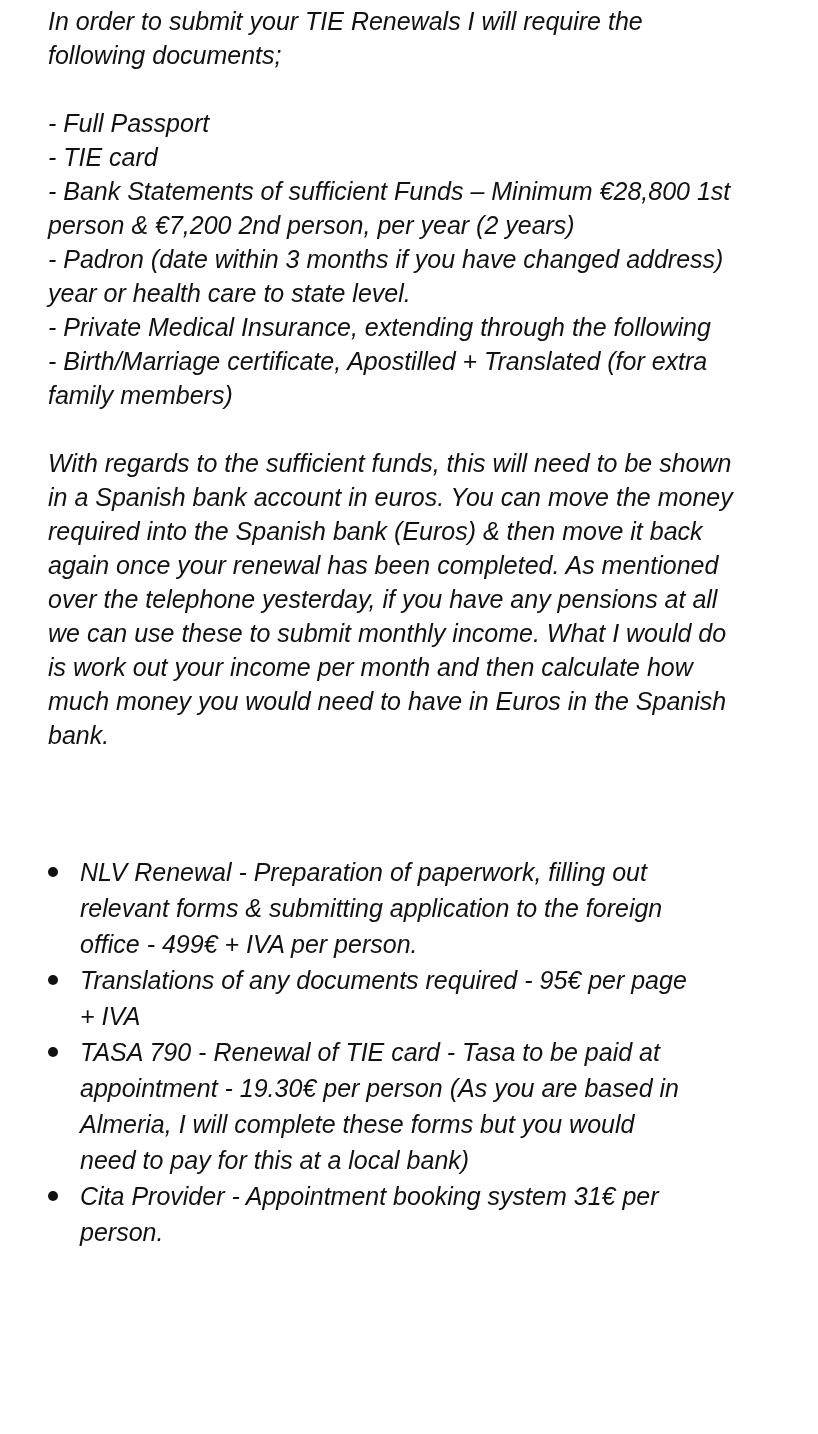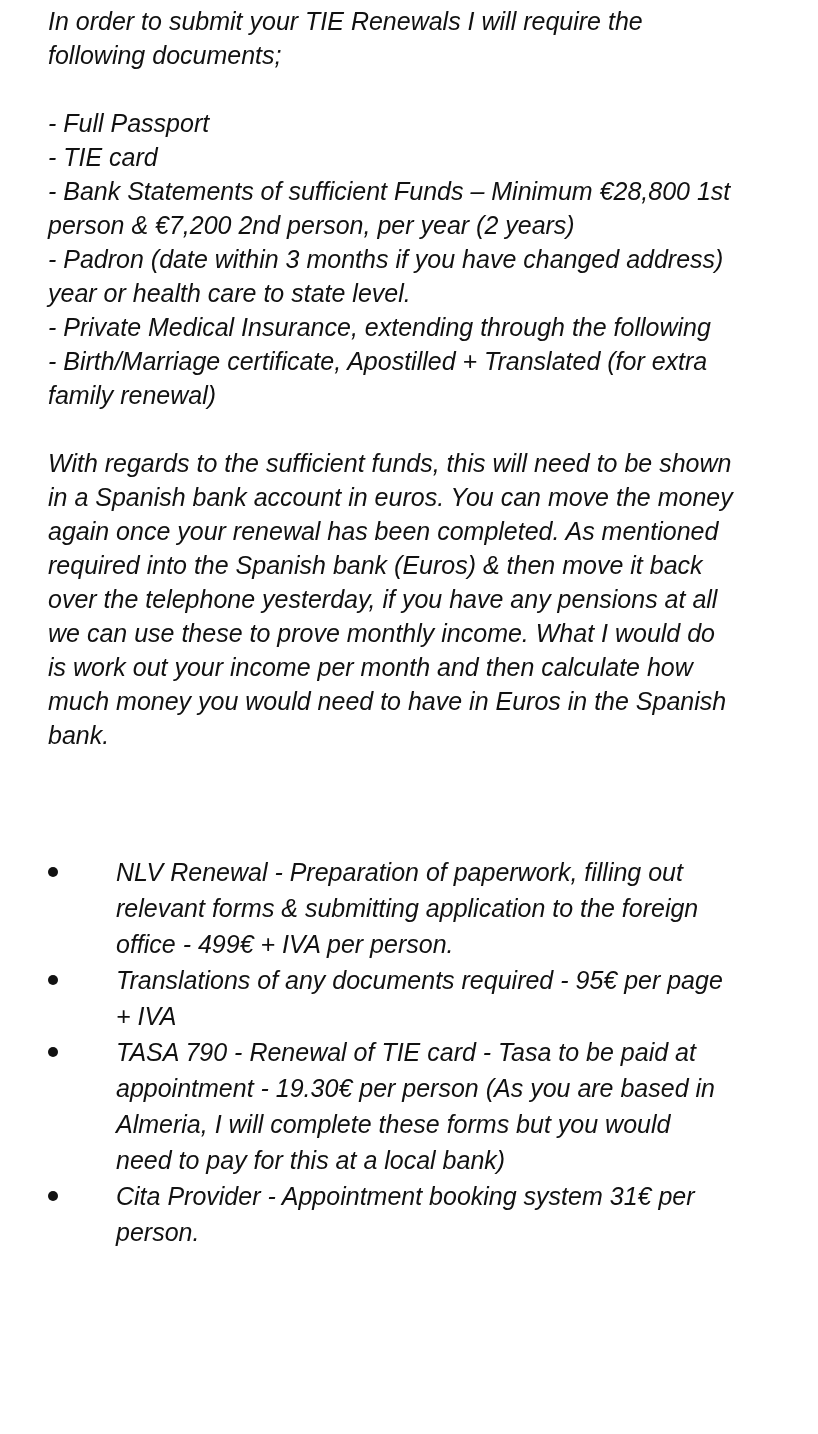--- a/index.html
+++ b/index.html
@@ -7,21 +7,21 @@
     width: 818px; height: 1434px; overflow: hidden; position: relative;
     font-family: "Liberation Sans", sans-serif; color: #111111;
     font-size: 25px;
   }
   .doc { position: absolute; left: 48px; top: 4px; width: 760px; font-style: italic; }
   .line { height: 34px; line-height: 34px; white-space: nowrap; }
   .gap { height: 34px; }
   .gap-big { height: 68px; }
   ul.costs { list-style: none; margin: 0; padding: 0; margin-left: 0; }
   ul.costs li { position: relative; padding-left: 80px; }
-  ul.costs li .bline { height: 36px; line-height: 36px; white-space: nowrap; margin-left: 36px; }
+  ul.costs li .bline { height: 36px; line-height: 36px; white-space: nowrap; }
   .bullet {
     position: absolute; left: 48px; top: 13px; width: 10px; height: 10px;
     border-radius: 50%; background: #111111;
   }
 </style>
 </head>
 <body>
 
 <div class="doc">
 
@@ -45,33 +45,33 @@
     </div>
     <div>
       <div class="line">- Padron (date within 3 months if you have changed address)</div>
     </div>
     <div>
       <div class="line">year or health care to state level.</div>
       <div class="line">- Private Medical Insurance, extending through the following</div>
     </div>
     <div>
       <div class="line">- Birth/Marriage certificate, Apostilled + Translated (for extra</div>
-      <div class="line">family renewal)</div>
+      <div class="line">family members)</div>
     </div>
   </div>
 
   <div class="gap"></div>
 
   <div>
     <div class="line">With regards to the sufficient funds, this will need to be shown</div>
     <div class="line">in a Spanish bank account in euros. You can move the money</div>
+    <div class="line">required into the Spanish bank (Euros) &amp; then move it back</div>
     <div class="line">again once your renewal has been completed. As mentioned</div>
-    <div class="line">required into the Spanish bank (Euros) &amp; then move it back</div>
     <div class="line">over the telephone yesterday, if you have any pensions at all</div>
-    <div class="line">we can use these to prove monthly income. What I would do</div>
+    <div class="line">we can use these to submit monthly income. What I would do</div>
     <div class="line">is work out your income per month and then calculate how</div>
     <div class="line">much money you would need to have in Euros in the Spanish</div>
     <div class="line">bank.</div>
   </div>
 
   <div class="gap"></div>
 
 
   <div class="gap-big"></div>
 

